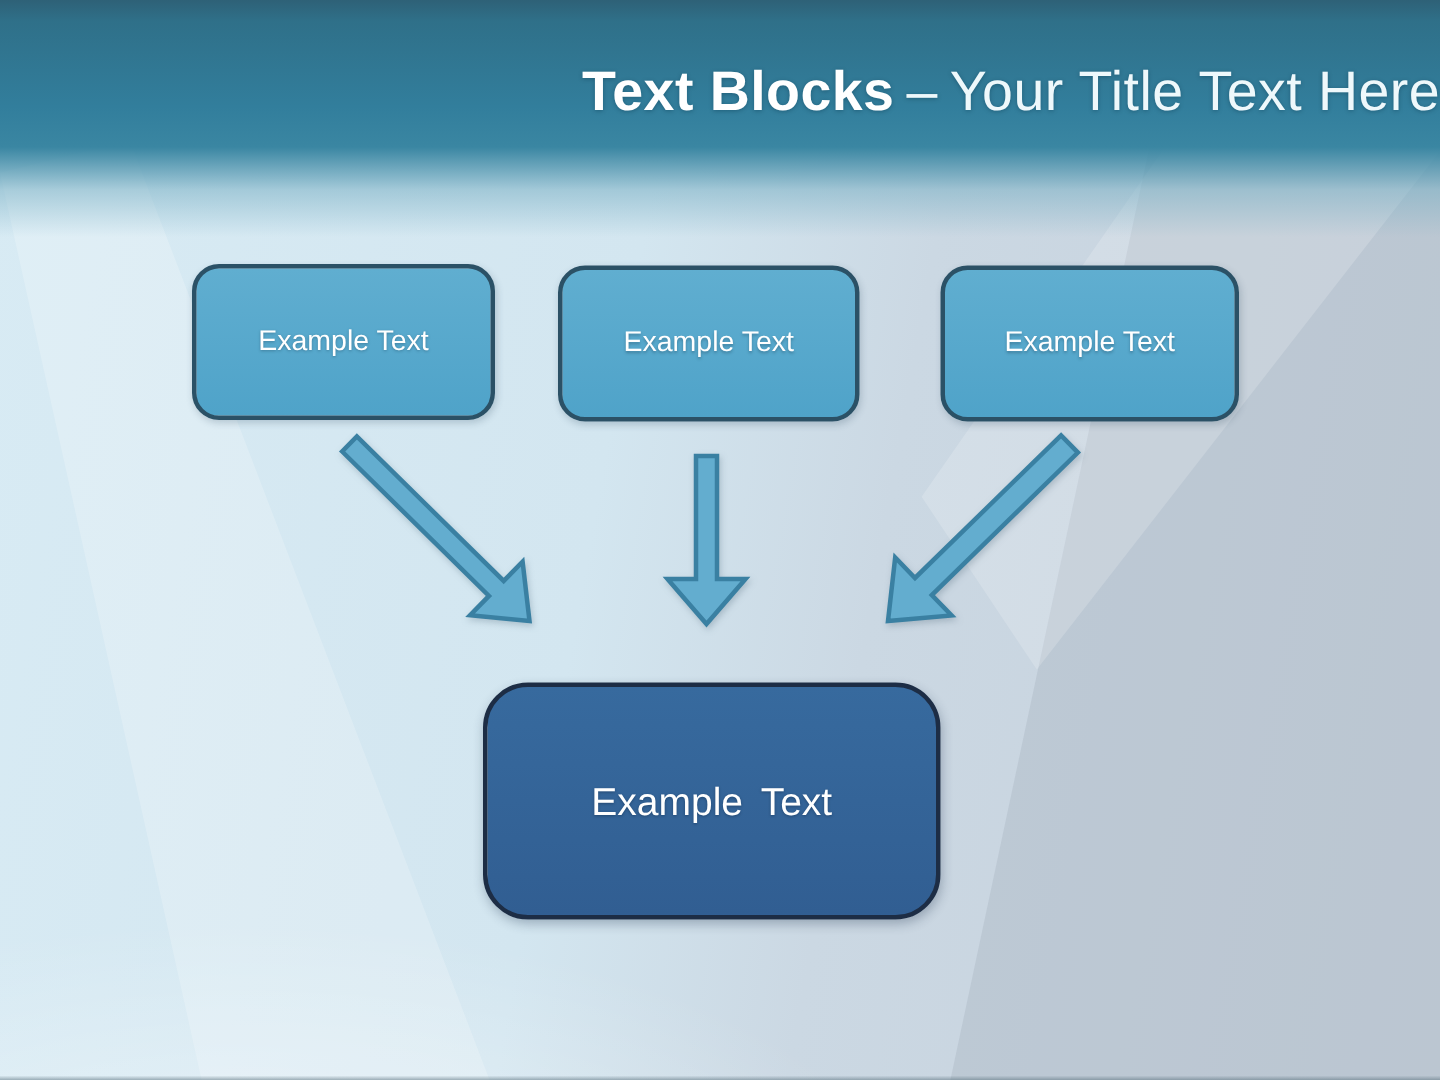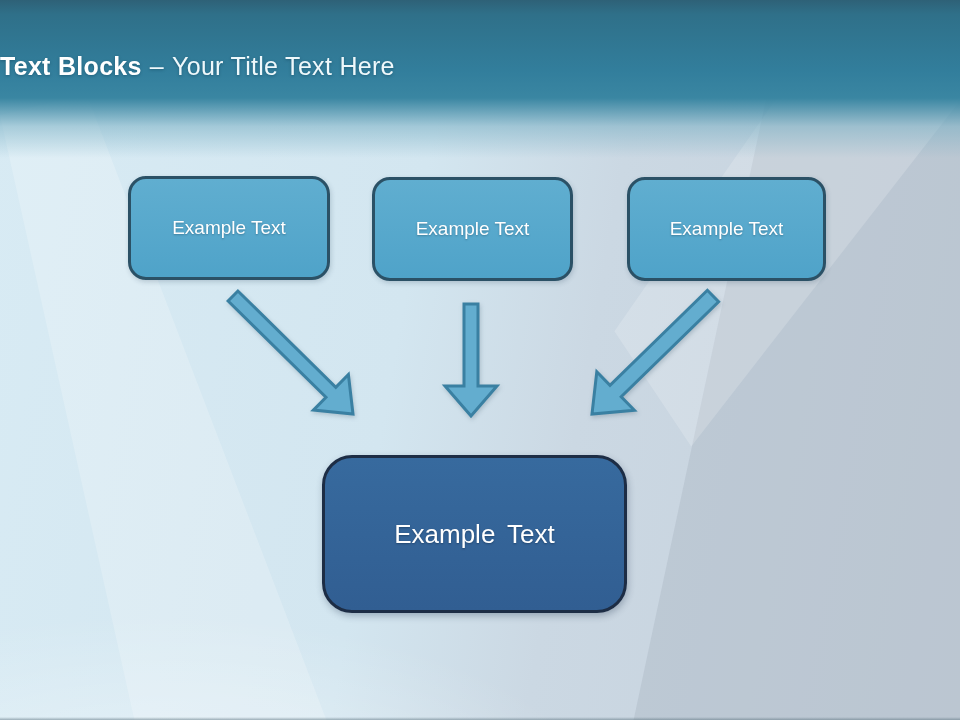--- a/index.html
+++ b/index.html
@@ -28,22 +28,22 @@
     left:0;top:0;width:100%;height:158px;
     background:linear-gradient(180deg,
       #2e6177 0%,#2f7089 9%,#327e9c 45%,#3a86a2 62%,
       rgba(122,176,196,0.55) 80%,rgba(216,234,242,0) 100%);
   }
   .bottom-edge{
     left:0;bottom:0;width:100%;height:3px;
     background:linear-gradient(180deg,rgba(95,118,130,0) 0%,rgba(95,118,130,0.55) 100%);
   }
   .slide-title{
-    left:0;top:52px;width:100%;text-align:left;
-    font-size:25px;color:#ffffff;letter-spacing:0.3px;
+    left:0;top:40px;width:100%;text-align:right;
+    font-size:37px;color:#ffffff;letter-spacing:0.3px;
     text-shadow:0 1px 3px rgba(0,40,60,0.35);
   }
   .slide-title .t-bold{font-weight:700;}
   .slide-title .t-dash{font-weight:400;margin:0 8px;color:#eef8fb;}
   .slide-title .t-rest{font-weight:400;color:#eef8fb;}
   
   .src-block{
     display:flex;align-items:center;justify-content:center;
     background:linear-gradient(180deg,#60aed0 0%,#4fa3c9 100%);
     border:3px solid #2b5166;border-radius:18px;box-sizing:border-box;

